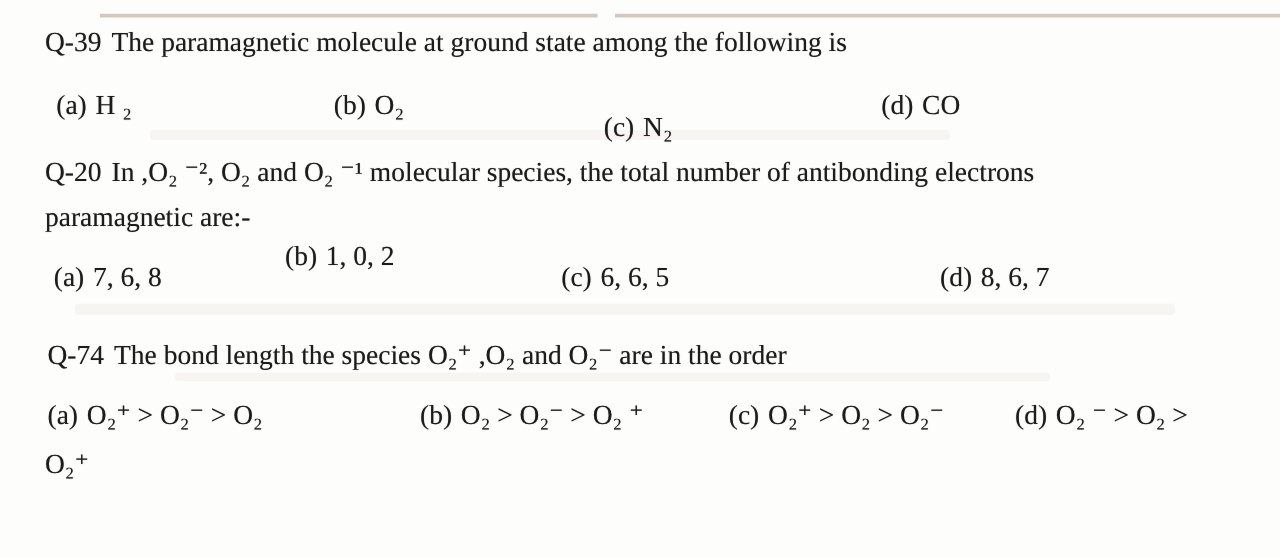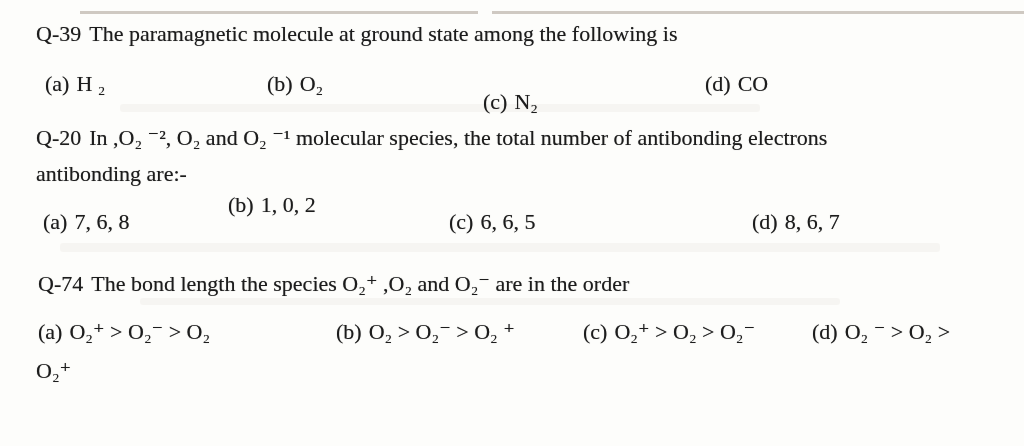--- a/index.html
+++ b/index.html
@@ -74,21 +74,21 @@
       <span class="lbl">(c)</span><span>N₂</span>
     </span>
     <span class="opt" style="left:705px; top:70px">
       <span class="lbl">(d)</span><span>CO</span>
     </span>
   </div>
 
   <div class="line" style="left:36px; top:124px">
     <span class="q-num">Q-20</span><span>In ,O₂ ⁻², O₂ and O₂ ⁻¹ molecular species, the total number of antibonding electrons</span>
   </div>
-  <div class="line" style="left:36px; top:160px">antibonding are:-</div>
+  <div class="line" style="left:36px; top:160px">paramagnetic are:-</div>
   <div>
     <span class="opt" style="left:43px; top:208px">
       <span class="lbl">(a)</span><span>7, 6, 8</span>
     </span>
     <span class="opt" style="left:228px; top:191px">
       <span class="lbl">(b)</span><span>1, 0, 2</span>
     </span>
     <span class="opt" style="left:449px; top:208px">
       <span class="lbl">(c)</span><span>6, 6, 5</span>
     </span>

